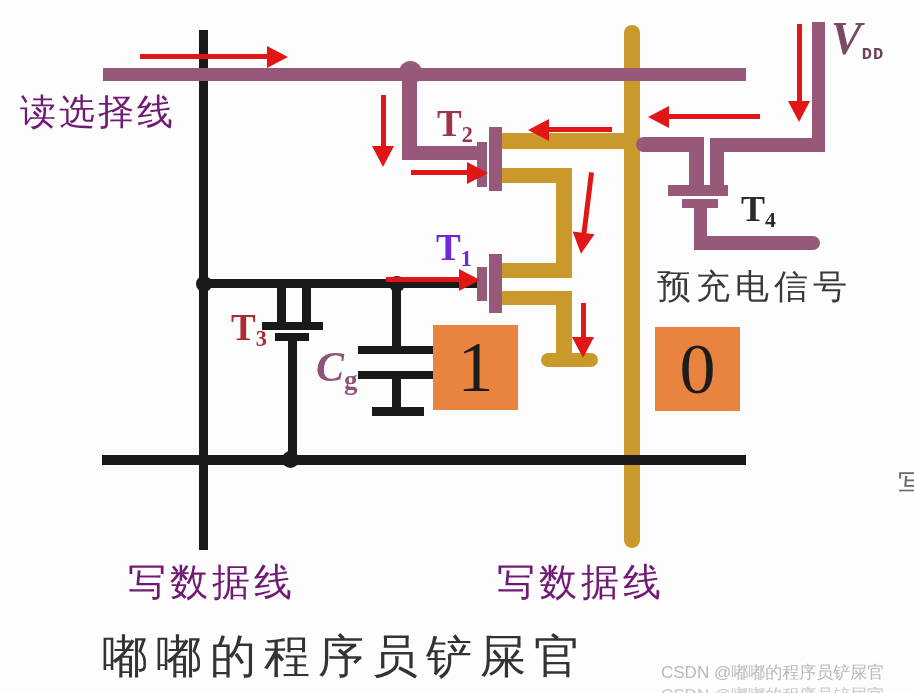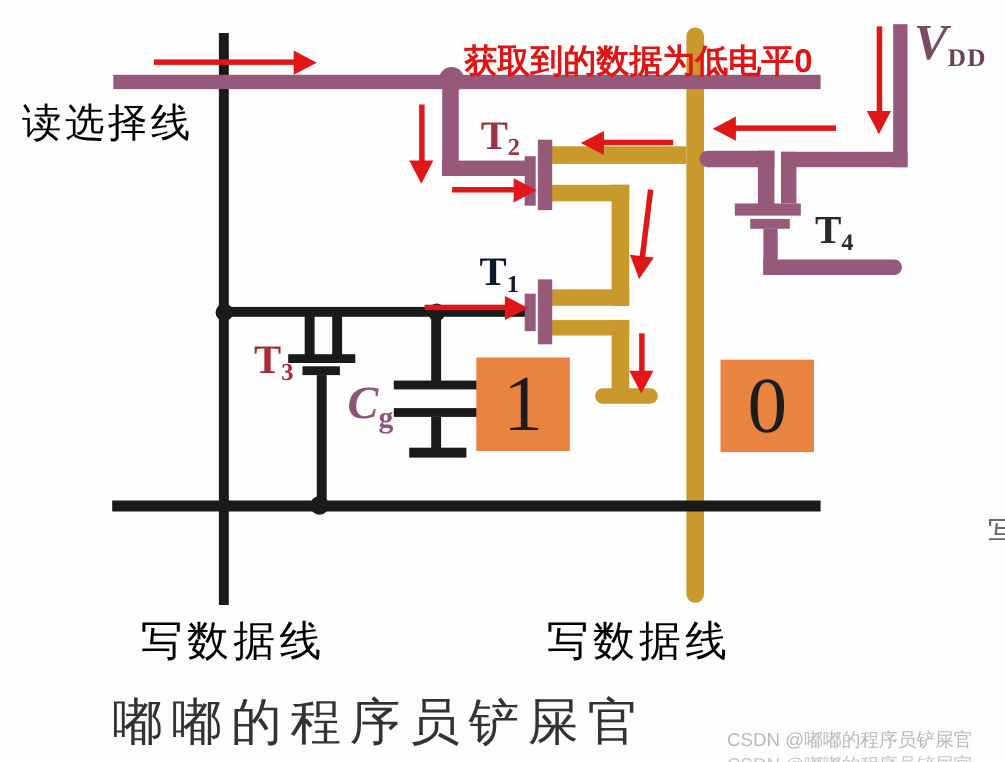--- a/index.html
+++ b/index.html
@@ -7,21 +7,21 @@
     position:relative;width:914px;height:693px;background:#fdfdfd;
     overflow:hidden;font-family:"Liberation Sans",sans-serif;
   }
   .abs{position:absolute;}
   
   .blk{background:#1a1a1a;z-index:3;}
   .pur{background:#96597a;z-index:4;}
   .gld{background:#c9992b;z-index:2;}
   .dot{border-radius:50%;}
   
-  .cjk{color:#000000;z-index:7;white-space:nowrap;}
+  .cjk{color:#701a75;z-index:7;white-space:nowrap;}
   .red-note{color:#e01414;z-index:7;white-space:nowrap;font-weight:600;}
   .tlabel{z-index:7;font-family:"Liberation Serif",serif;font-weight:bold;white-space:nowrap;}
   .tlabel .sub{font-size:0.6em;position:relative;top:0.28em;}
   .ital{font-family:"Liberation Serif",serif;font-style:italic;}
   
   .valbox{
     background:#e8843f;z-index:5;display:flex;align-items:center;justify-content:center;
     font-family:"Liberation Serif",serif;color:#1c1c1c;font-size:72px;
   }
   
@@ -130,38 +130,38 @@
     <div class="ah ah-right" style="left:73px;top:0;"></div>
   </div>
   <div class="abs arr" style="left:572px;top:303px;width:23px;height:55px;">
     <div class="shaft" style="left:9px;top:0;width:5px;height:36px;"></div>
     <div class="ah ah-down" style="left:0;top:34px;"></div>
   </div>
 
   <div class="abs cjk" style="left:20px;top:88px;font-size:36px;letter-spacing:3px;">读选择线</div>
   <div class="abs cjk" style="left:128px;top:557px;font-size:38px;letter-spacing:4px;">写数据线</div>
   <div class="abs cjk" style="left:497px;top:557px;font-size:38px;letter-spacing:4px;">写数据线</div>
+  <div class="abs cjk" style="left:657px;top:264px;font-size:34px;letter-spacing:5px;color:#3a3a3a;">预充电信号</div>
   <div class="abs cjk" style="left:102px;top:626px;font-size:46px;letter-spacing:8px;font-weight:500;color:#333;">嘟嘟的程序员铲屎官</div>
 
-  <div class="abs red-note" style="left:422px;top:35px;font-size:30px;">获取到的数据为低电平0</div>
 
   <div class="abs tlabel" style="left:437px;top:102px;font-size:37px;color:#9e3247;">
     <span>T</span><span class="sub">2</span>
   </div>
-  <div class="abs tlabel" style="left:436px;top:226px;font-size:37px;color:#0f172a;">
+  <div class="abs tlabel" style="left:436px;top:226px;font-size:37px;color:#6d28d9;">
     <span>T</span><span class="sub">1</span>
   </div>
   <div class="abs tlabel" style="left:231px;top:306px;font-size:37px;color:#ab2a33;">
     <span>T</span><span class="sub">3</span>
   </div>
   <div class="abs tlabel" style="left:741px;top:188px;font-size:36px;color:#2a2a2a;">
     <span>T</span><span class="sub">4</span>
   </div>
   <div class="abs tlabel" style="left:831px;top:12px;font-size:46px;color:#7a4a63;">
-    <span class="ital">V</span><span class="sub" style="font-size:23px;color:#6b4156;letter-spacing:1px;">DD</span>
+    <span class="ital">V</span><span class="sub" style="font-size:17px;color:#6b4156;letter-spacing:1px;font-family:Liberation Mono, monospace;">DD</span>
   </div>
   <div class="abs tlabel" style="left:316px;top:343px;font-size:42px;color:#8d5578;font-weight:600;">
     <span class="ital">C</span><span class="sub" style="font-size:27px;">g</span>
   </div>
 
   <div class="abs" style="left:898px;top:466px;font-size:28px;color:#6a6a6a;z-index:7;">写</div>
 
   <div class="abs wm" style="left:661px;top:661px;">CSDN @嘟嘟的程序员铲屎官</div>
   <div class="abs wm" style="left:661px;top:684px;color:#c6c6c6;">CSDN @嘟嘟的程序员铲屎官</div>
 

